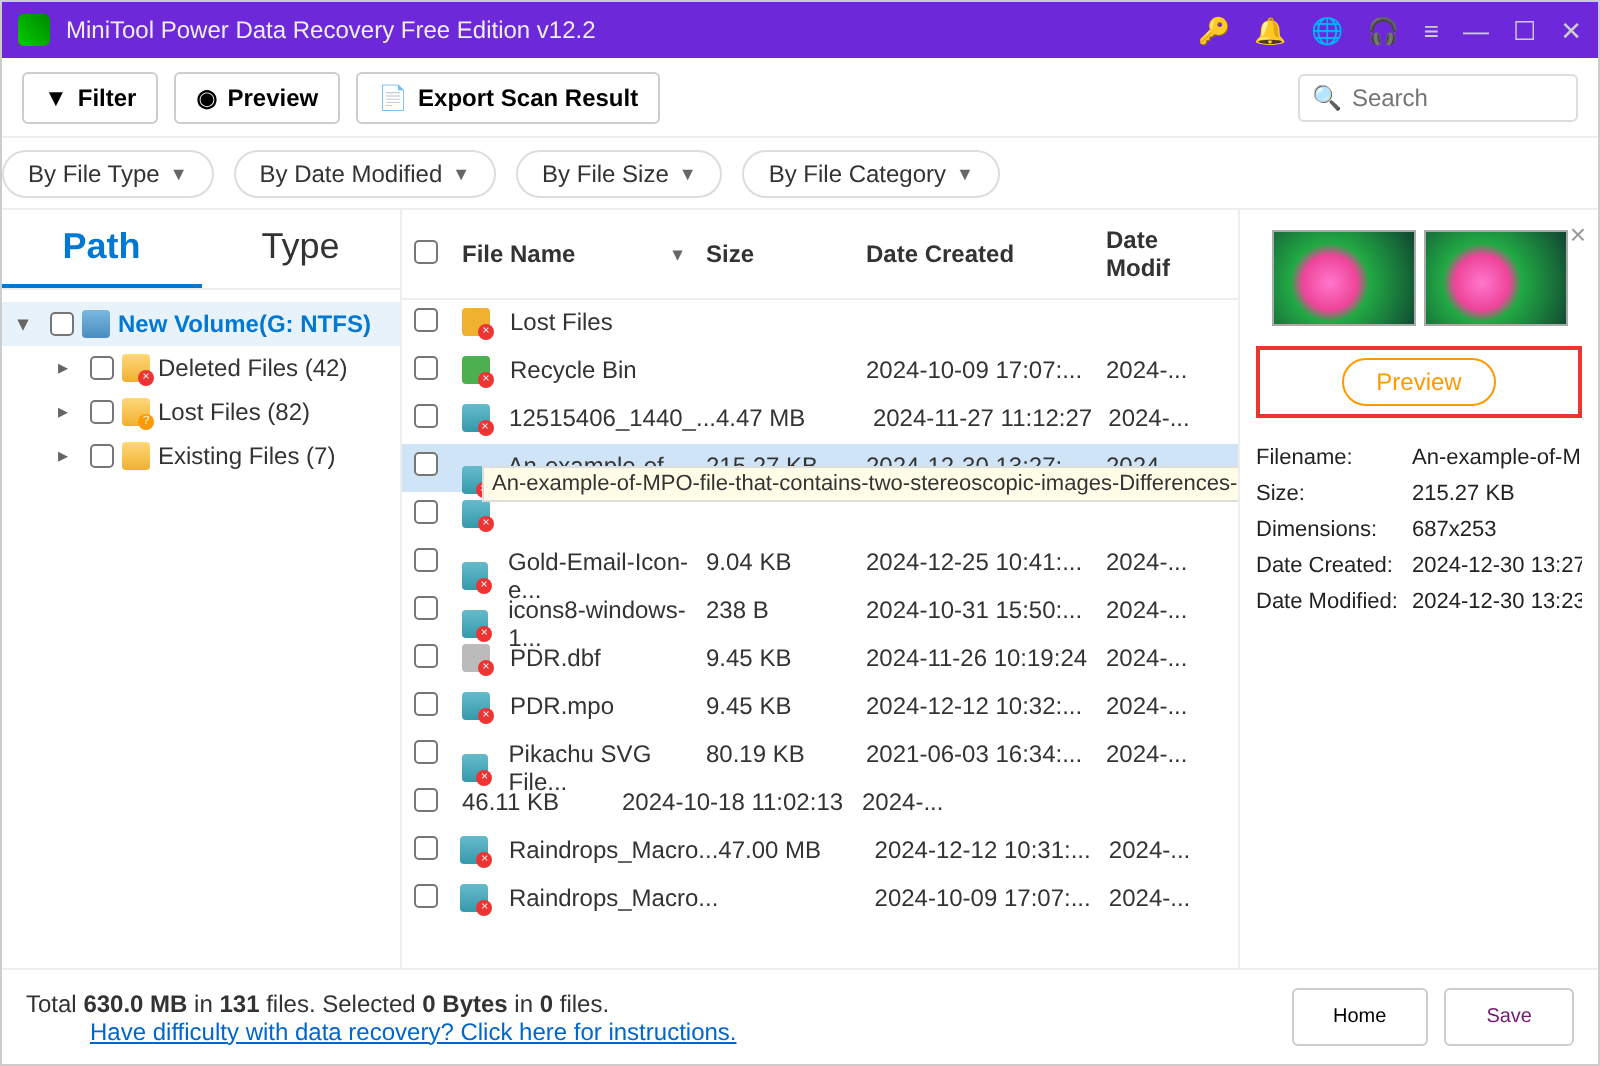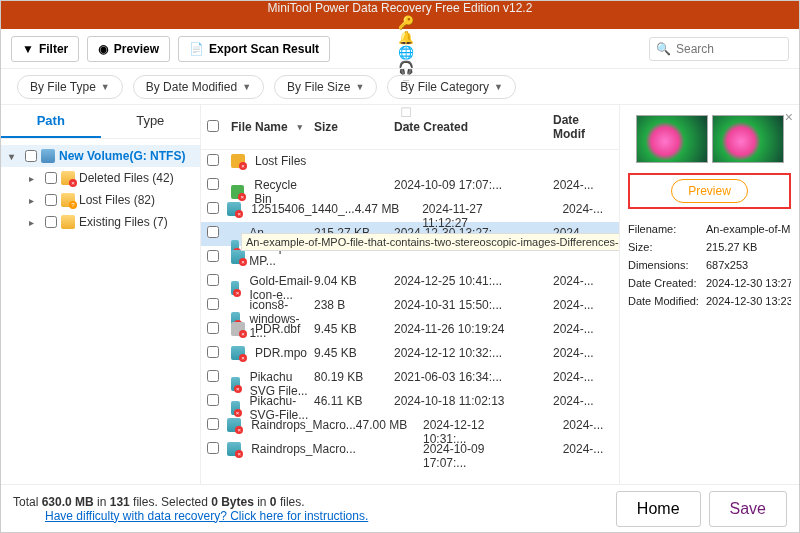--- a/index.html
+++ b/index.html
@@ -1,51 +1,51 @@
 <!DOCTYPE html>
 <html><head>
 <meta charset="utf-8">
 <style>
 * { box-sizing: border-box; margin: 0; padding: 0; font-family: Arial, sans-serif; }
 body { width: 800px; height: 533px; background: #fff; border: 1px solid #ccc; overflow: hidden; font-size: 12px; color: #333; display: flex; flex-direction: column; }
-.titlebar { background: #c2410c; color: #fff; height: 28px; display: flex; align-items: center; padding: 0 8px; flex-direction: column; }
+.titlebar { background: #6d28d9; color: #fff; height: 28px; display: flex; align-items: center; padding: 0 8px; }
 .titlebar .logo { width: 16px; height: 16px; background: linear-gradient(45deg,#0c0,#080); border-radius: 3px; margin-right: 8px; }
 .titlebar .title { flex: 1; font-size: 12px; color: #eee; }
 .titlebar .ticon { margin-left: 12px; font-size: 13px; cursor: pointer; color: #ccc; }
 .titlebar .key { color: #fc0; }
 .toolbar { height: 40px; border-bottom: 1px solid #eee; display: flex; align-items: center; padding: 0 10px; gap: 8px; }
 .btn { border: 1px solid #ccc; border-radius: 3px; background: #fff; padding: 5px 10px; font-size: 12px; font-weight: bold; display: inline-flex; align-items: center; gap: 5px; cursor: pointer; }
 .search { margin-left: auto; border: 1px solid #ddd; border-radius: 3px; padding: 4px 6px; display: flex; align-items: center; gap: 5px; color: #888; width: 140px; }
 .search input { border: none; outline: none; width: 100%; font-size: 12px; }
-.filters { height: 36px; display: flex; align-items: center; padding: 0 16px; gap: 10px; border-bottom: 1px solid #eee; }
+.filters { height: 36px; display: flex; align-items: center; padding: 0 0; gap: 10px; border-bottom: 1px solid #eee; }
 .chip { border: 1px solid #ddd; border-radius: 12px; padding: 4px 12px; font-size: 12px; display: inline-flex; align-items: center; gap: 5px; cursor: pointer; }
 .main { flex: 1; display: flex; overflow: hidden; position: relative; }
 .sidebar { width: 200px; border-right: 1px solid #eee; overflow: hidden; }
 .tabs { display: flex; border-bottom: 1px solid #eee; }
-.tab { flex: 1; text-align: center; padding: 8px 0; font-size: 13px; cursor: pointer; }
+.tab { flex: 1; text-align: center; padding: 8px 0; font-size: 18px; cursor: pointer; }
 .tab.active { color: #0078d4; font-weight: bold; border-bottom: 2px solid #0078d4; }
 .tree { padding: 6px 0; }
 .tree-row { display: flex; align-items: center; padding: 4px 8px; gap: 4px; cursor: pointer; }
 .tree-row.sel { background: #e8f2fb; color: #0078d4; font-weight: bold; }
 .exp { width: 12px; font-size: 10px; color: #666; }
 .chk { width: 12px; height: 12px; }
 .ticon2 { width: 14px; height: 14px; display: inline-block; border-radius: 2px; }
 .ic-drive { background: linear-gradient(#7ab8e0,#4a8cc0); }
 .ic-folder { background: linear-gradient(#ffd87a,#f0b030); }
 .ic-folder-x { background: linear-gradient(#ffd87a,#f0b030); position: relative; }
 .ic-folder-q { background: linear-gradient(#ffd87a,#f0b030); position: relative; }
 .badge-x { position:absolute; bottom:-2px; right:-2px; width:8px; height:8px; background:#e33; border-radius:50%; font-size:6px; color:#fff; text-align:center; line-height:8px;}
 .badge-q { position:absolute; bottom:-2px; right:-2px; width:8px; height:8px; background:#f90; border-radius:50%; font-size:6px; color:#fff; text-align:center; line-height:8px;}
 .filetable { flex: 1; overflow: hidden; position: relative; display: flex; flex-direction: column; }
 .thead { display: flex; align-items: center; padding: 8px 6px; border-bottom: 1px solid #eee; font-weight: bold; font-size: 12px; color: #333; }
 .th-chk { width: 24px; }
 .th-name { flex: 1; display:flex; align-items:center; gap:6px; }
 .th-size { width: 80px; }
 .th-created { width: 120px; }
-.th-mod { width: 60px; margin-left: 39px; }
+.th-mod { width: 60px; }
 .tbody { flex: 1; overflow-y: auto; }
 .trow { display: flex; align-items: flex-start; padding: 4px 6px; height: 24px; }
 .trow.sel { background: #cfe4f7; }
 .ficon { width: 14px; height: 14px; margin-right: 4px; display:inline-block; border-radius:2px; position:relative; }
 .fi-folderq { background:#f0b030;}
 .fi-recycle { background:#4caf50;}
 .fi-img { background:linear-gradient(#6bc,#39a);}
 .fi-file { background:#bbb;}
 .preview { width: 180px; border-left: 1px solid #eee; padding: 10px 8px; font-size: 11px; position: relative; }
 .preview .close { position: absolute; top: 4px; right: 6px; cursor: pointer; color: #999; font-size: 14px; }
@@ -53,21 +53,21 @@
 .thumb { width: 72px; height: 48px; background: radial-gradient(circle at 40% 55%, #f7c 0%, #e49 28%, #2a4 40%, #143 100%); border:1px solid #aaa; }
 .preview-btn-wrap { border: 2px solid #e33; padding: 4px; display: flex; justify-content: center; margin-bottom: 14px; }
 .preview-btn { border: 1px solid #f90; color: #f90; border-radius: 12px; padding: 4px 16px; background:#fff; cursor:pointer; font-size:12px;}
 .meta-row { display: flex; margin-bottom: 6px; }
 .meta-label { width: 78px; color: #222; }
 .meta-val { flex: 1; color: #222; white-space: nowrap; overflow: hidden; }
 .tooltip { position: absolute; top: 128px; left: 40px; background: #fffde7; border: 1px solid #ddd; padding: 2px 4px; font-size: 11px; z-index: 10; white-space: nowrap; }
 .statusbar { height: 48px; border-top: 1px solid #eee; display: flex; align-items: center; padding: 0 12px; }
 .status-text { font-size: 12px; color: #333; }
 .status-text a { color: #0066cc; text-decoration: underline; margin-left: 32px; }
-.statusbar .btn2 { margin-left: 8px; border:1px solid #ccc; border-radius:3px; padding:8px 20px; background:#fff; cursor:pointer; font-size:16px;}
+.statusbar .btn2 { margin-left: 8px; border:1px solid #ccc; border-radius:3px; padding:8px 20px; background:#fff; cursor:pointer; font-size:10px;}
 .statusbar .btn2.disabled { color:#701a75; }
 .caret { font-size: 9px; color: #666; }
 </style>
 </head>
 <body>
 
 <div class="titlebar">
   <div class="logo"></div>
   <div class="title">MiniTool Power Data Recovery Free Edition v12.2</div>
   <span class="ticon key">🔑</span>
@@ -284,26 +284,20 @@
               <span class="badge-x">×</span>
             </span>
             <span>Pikachu SVG File...</span>
           </div>
           <div class="th-size">80.19 KB</div>
           <div class="th-created">2021-06-03 16:34:...</div>
           <div class="th-mod">2024-...</div>
         </div>
         <div class="trow">
           <div class="th-chk"><input type="checkbox" class="chk" style=""></div>
-          <div class="th-name">
-            <span class="ficon fi-img">
-              <span class="badge-x">×</span>
-            </span>
-            <span>Pikachu-SVG-File...</span>
-          </div>
           <div class="th-size">46.11 KB</div>
           <div class="th-created">2024-10-18 11:02:13</div>
           <div class="th-mod">2024-...</div>
         </div>
         <div class="trow">
           <div class="th-chk"><input type="checkbox" class="chk" style=""></div>
           <div class="th-name">
             <span class="ficon fi-img">
               <span class="badge-x">×</span>
             </span>

